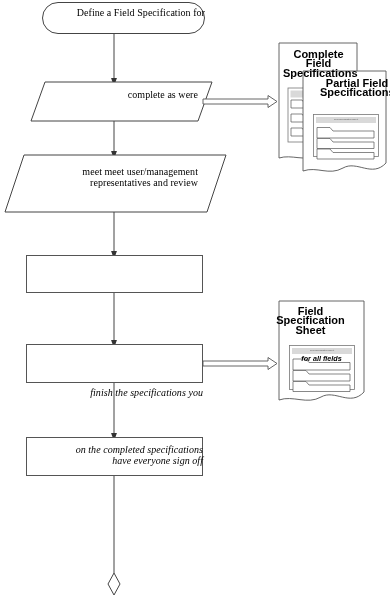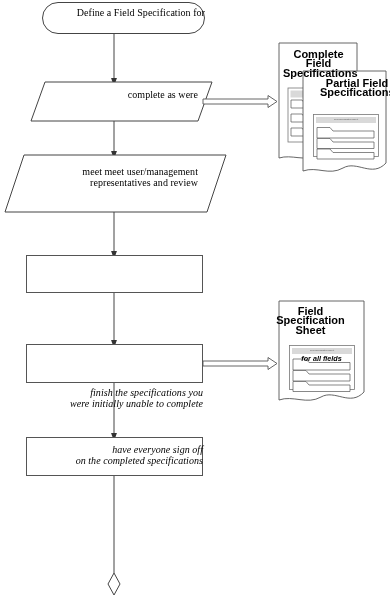--- a/index.html
+++ b/index.html
@@ -180,26 +180,25 @@
   </div>
 
   <div class="shape-text" style="left:31px; top:167px; width:167px;">
     <div>meet meet user/management</div>
     <div>representatives and review</div>
   </div>
 
 
   <div class="shape-text italic" style="left:27px; top:352px; width:176px;margin-top:36px;">
     <div>finish the specifications you</div>
-    <div>were initially unable to complete</div>
   </div>
 
   <div class="shape-text italic" style="left:27px; top:445px; width:176px;">
+    <div>on the completed specifications</div>
     <div>have everyone sign off</div>
-    <div>on the completed specifications</div>
   </div>
 
   <div class="doc-title" style="left:283px; top:50px; width:71px;">
     <div>Complete Field</div>
     <div>Specifications</div>
   </div>
 
   <div class="doc-title" style="left:320px; top:79px; width:74px;">
     <div>Partial Field</div>
     <div>Specifications</div>

